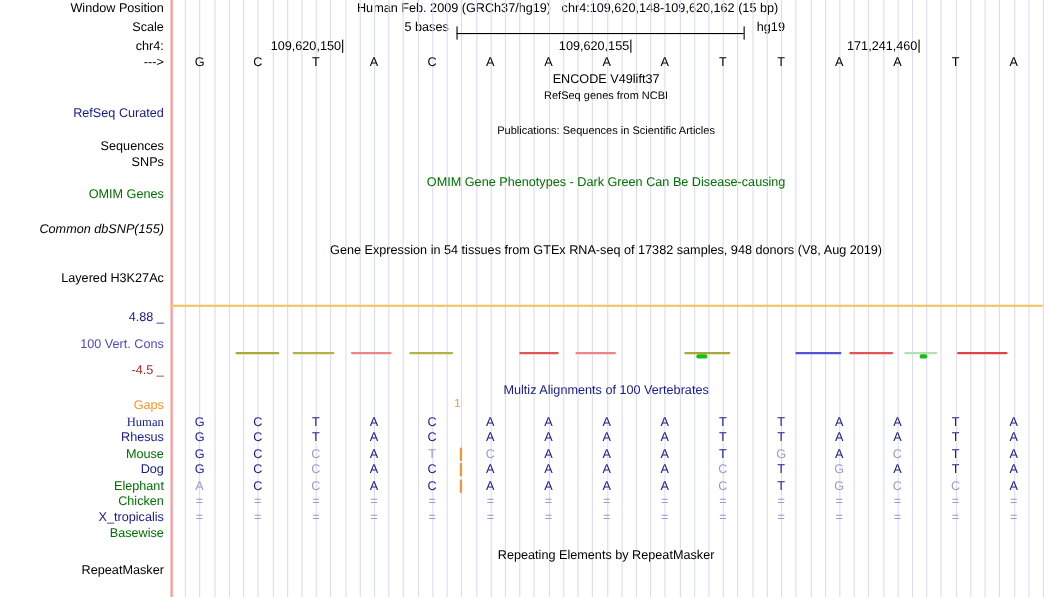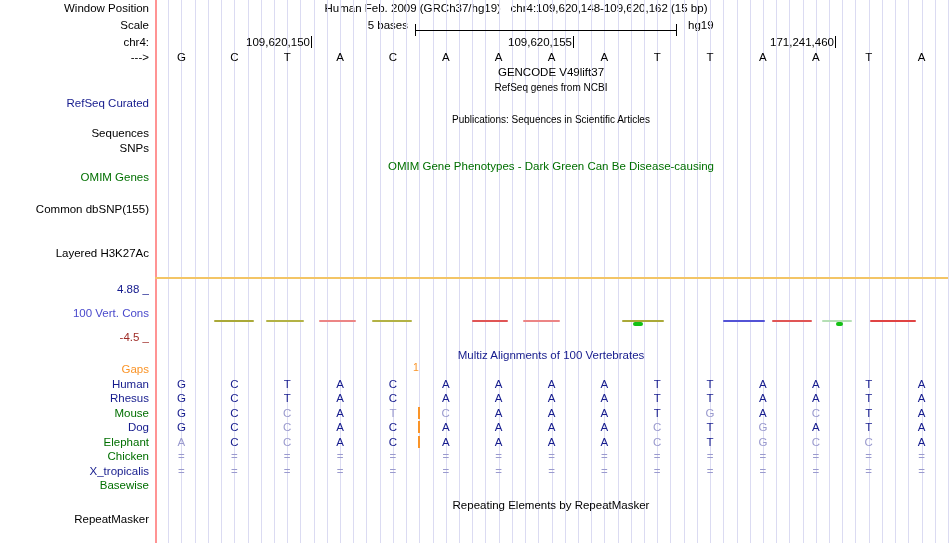--- a/index.html
+++ b/index.html
@@ -112,39 +112,40 @@
     <div class="base" style="left: 868.7px; top: 50.5px; color: rgb(0, 0, 0);">T</div>
     <div class="base" style="left: 921.567px; top: 50.5px; color: rgb(0, 0, 0);">A</div>
     <div class="lbl" style="top: 2px; color: rgb(0, 0, 0);">Window Position</div>
     <div class="lbl" style="top: 19px; color: rgb(0, 0, 0);">Scale</div>
     <div class="lbl" style="top: 36px; color: rgb(0, 0, 0);">chr4:</div>
     <div class="lbl" style="top: 51px; color: rgb(0, 0, 0);">---&gt;</div>
     <div class="lbl" style="top: 96.5px; color: rgb(21, 27, 141);">RefSeq Curated</div>
     <div class="lbl" style="top: 126.5px; color: rgb(0, 0, 0);">Sequences</div>
     <div class="lbl" style="top: 141.5px; color: rgb(0, 0, 0);">SNPs</div>
     <div class="lbl" style="top: 170.5px; color: rgb(0, 111, 0);">OMIM Genes</div>
-    <div class="lbl" style="top: 202.5px; color: rgb(0, 0, 0);">Common dbSNP(155)</div>
+    <div class="lbl" style="top: 202.5px; color: rgb(0, 0, 0); font-style: italic;">Common dbSNP(155)</div>
     <div class="lbl" style="top: 246.5px; color: rgb(0, 0, 0);">Layered H3K27Ac</div>
     <div class="lbl" style="top: 282.5px; color: rgb(21, 27, 141);">4.88 _</div>
     <div class="lbl" style="top: 306.5px; color: rgb(73, 73, 204);">100 Vert. Cons</div>
     <div class="lbl" style="top: 330.5px; color: rgb(158, 42, 37);">-4.5 _</div>
     <div class="lbl" style="top: 362.5px; color: rgb(250, 148, 40);">Gaps</div>
-    <div class="lbl" style="top: 377.5px; color: rgb(21, 27, 141);">Human</div>
+    <div class="lbl" style="top: 377.5px; color: rgb(21, 27, 141); font-family: Liberation Serif, serif;">Human</div>
     <div class="lbl" style="top: 392px; color: rgb(21, 27, 141);">Rhesus</div>
     <div class="lbl" style="top: 406.5px; color: rgb(0, 111, 0);">Mouse</div>
     <div class="lbl" style="top: 421px; color: rgb(21, 27, 141);">Dog</div>
     <div class="lbl" style="top: 435.5px; color: rgb(0, 111, 0);">Elephant</div>
     <div class="lbl" style="top: 450px; color: rgb(0, 111, 0);">Chicken</div>
     <div class="lbl" style="top: 464.5px; color: rgb(21, 27, 141);">X_tropicalis</div>
     <div class="lbl" style="top: 479px; color: rgb(0, 111, 0);">Basewise</div>
     <div class="lbl" style="top: 512.5px; color: rgb(0, 0, 0);">RepeatMasker</div>
-    <div class="ctr" style="left: 551px; top: 65.5px; color: rgb(0, 0, 0); font-size: 11.5px;">GENCODE V49lift37</div>
+    <div class="ctr" style="left: 551px; top: 65.5px; color: rgb(0, 0, 0); font-size: 11.5px;">ENCODE V49lift37</div>
     <div class="ctr" style="left: 551px; top: 81px; color: rgb(0, 0, 0); font-size: 10px;">RefSeq genes from NCBI</div>
     <div class="ctr" style="left: 551px; top: 112.5px; color: rgb(0, 0, 0); font-size: 10px;">Publications: Sequences in Scientific Articles</div>
     <div class="ctr" style="left: 551px; top: 159.5px; color: rgb(0, 111, 0); font-size: 11.5px;">OMIM Gene Phenotypes - Dark Green Can Be Disease-causing</div>
+    <div class="ctr" style="left: 551px; top: 221.5px; color: rgb(0, 0, 0); font-size: 11.5px;">Gene Expression in 54 tissues from GTEx RNA-seq of 17382 samples, 948 donors (V8, Aug 2019)</div>
     <div class="ctr" style="left: 551px; top: 348.5px; color: rgb(21, 27, 141); font-size: 11.5px;">Multiz Alignments of 100 Vertebrates</div>
     <div class="ctr" style="left: 551px; top: 498.5px; color: rgb(0, 0, 0); font-size: 11.5px;">Repeating Elements by RepeatMasker</div>
     <div class="mark" style="left: 214px; top: 320px; width: 40px; background: rgb(170, 169, 56);"></div>
     <div class="mark" style="left: 266px; top: 320px; width: 38px; background: rgb(179, 178, 69);"></div>
     <div class="mark" style="left: 319px; top: 320px; width: 37px; background: rgb(236, 133, 133);"></div>
     <div class="mark" style="left: 372px; top: 320px; width: 40px; background: rgb(179, 178, 69);"></div>
     <div class="mark" style="left: 472px; top: 320px; width: 36px; background: rgb(224, 85, 85);"></div>
     <div class="mark" style="left: 523px; top: 320px; width: 37px; background: rgb(236, 133, 133);"></div>
     <div class="mark" style="left: 622px; top: 320px; width: 42px; background: rgb(170, 169, 56);"></div>
     <div class="mark" style="left: 723px; top: 320px; width: 42px; background: rgb(83, 83, 214);"></div>

